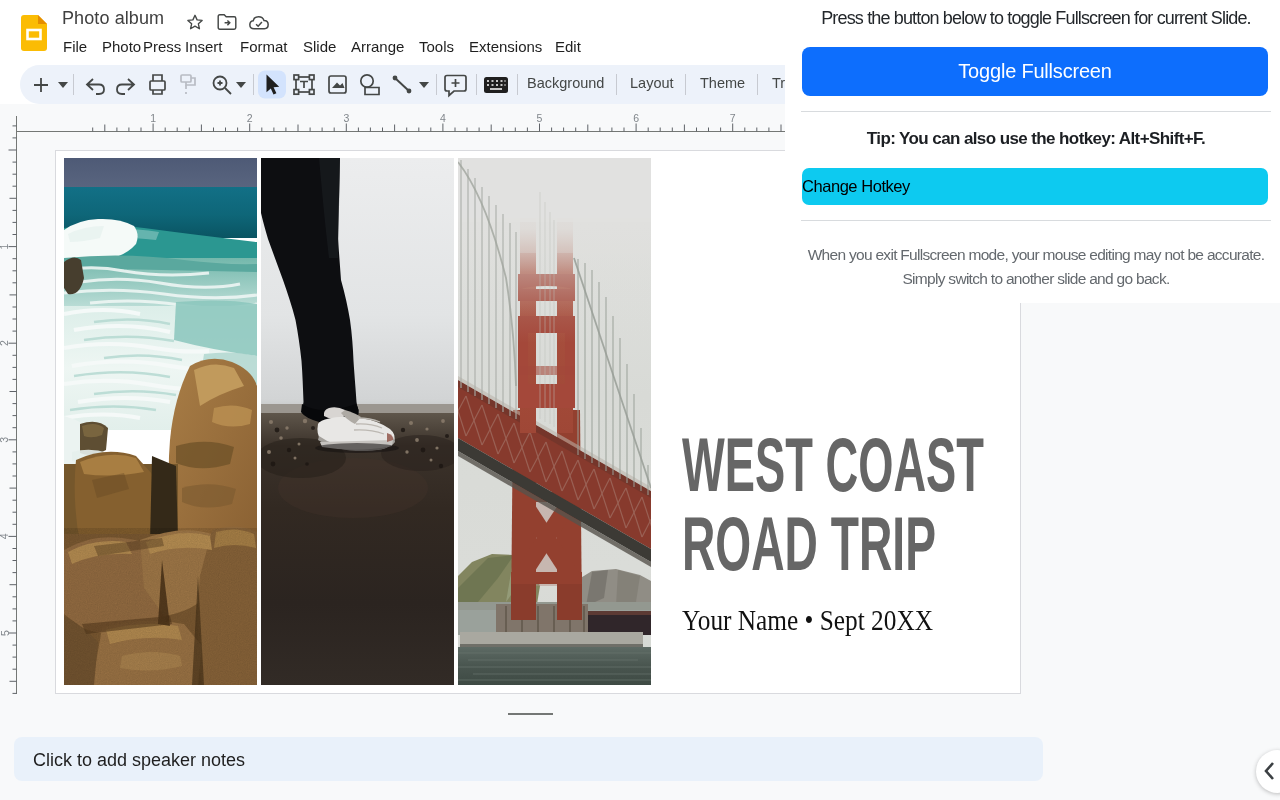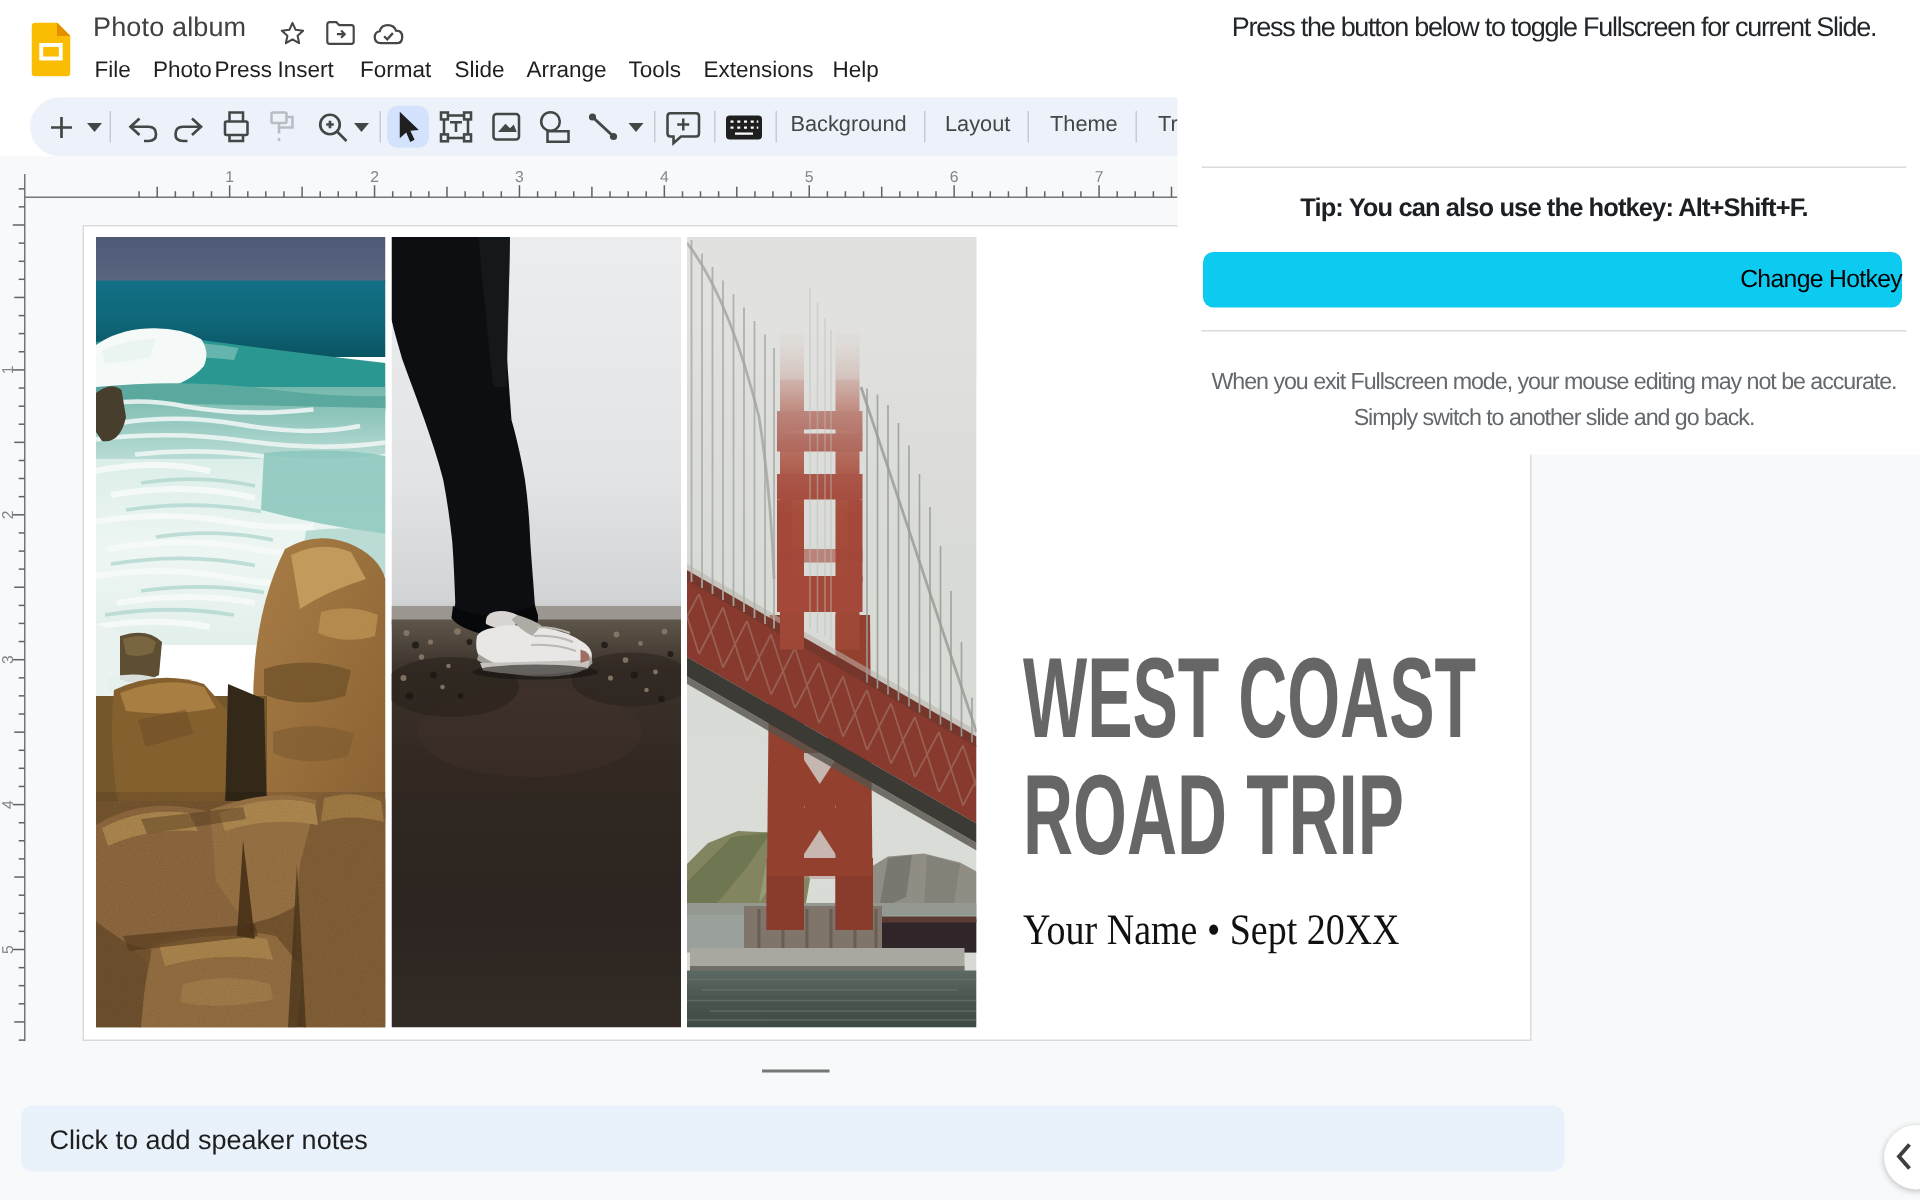--- a/index.html
+++ b/index.html
@@ -35,21 +35,21 @@
 <div class="abs" style="left:0;top:38px;font-size:15px;color:#1f1f1f;">
 <span class="abs" style="left:63px">File</span>
     <span class="abs" style="left:102px">Photo</span>
     <span class="abs" style="left:143px">Press</span>
     <span class="abs" style="left:185px">Insert</span>
     <span class="abs" style="left:240px">Format</span>
     <span class="abs" style="left:303px">Slide</span>
     <span class="abs" style="left:351px">Arrange</span>
     <span class="abs" style="left:419px">Tools</span>
     <span class="abs" style="left:469px">Extensions</span>
-    <span class="abs" style="left:555px">Help</span>
+    <span class="abs" style="left:555px">Edit</span>
 </div>
 
 
 <div class="abs" style="left:20px;top:65px;width:1260px;height:39px;background:#edf2fa;border-radius:20px 0 0 20px;"></div>
 <svg class="abs" style="left:20px;top:65px" width="765" height="39" viewBox="0 0 765 39" xmlns="http://www.w3.org/2000/svg">
 <g stroke="#444746" stroke-width="1.8" fill="none">
 <path d="M21 13 L21 27 M14 20 L28 20"></path>
 </g>
 <path d="M38 17 L48 17 L43 23 Z" fill="#444746"></path>
 <line x1="53.5" y1="9" x2="53.5" y2="30" stroke="#c7cad1" stroke-width="1"></line>
@@ -589,18 +589,19 @@
 
 <div class="abs" style="left:1256px;top:750px;width:43px;height:43px;border-radius:50%;background:#fff;box-shadow:0 1px 4px rgba(0,0,0,0.25);"></div>
 <svg class="abs" style="left:1262px;top:760px" width="16" height="22" viewBox="0 0 16 22">
       <path d="M11 3 L4 11 L11 19" fill="none" stroke="#3c4043" stroke-width="2.6"></path>
     </svg>
 
 
 <div class="abs" style="left:785px;top:0;width:495px;height:303px;background:#fff;"></div>
 <div class="abs" style="left:785px;top:0;width:502px;height:303px;color:#212529;">
   <div style="position:absolute;left:0;top:8px;width:502px;text-align:center;font-size:18px;letter-spacing:-0.85px;color:#23272b;">Press the button below to toggle Fullscreen for current Slide.</div>
+  <div style="position:absolute;left:17px;top:46.5px;width:466px;height:49px;background:#0d6efd;border-radius:8px;text-align:center;line-height:49px;color:#fff;font-size:20px;letter-spacing:-0.2px;">Toggle Fullscreen</div>
   <div style="position:absolute;left:16px;top:111px;width:470px;height:1px;background:#d8dbde;"></div>
   <div style="position:absolute;left:0;top:129px;width:502px;text-align:center;font-size:17px;font-weight:bold;letter-spacing:-0.6px;color:#1c1f23;">Tip: You can also use the hotkey: Alt+Shift+F.</div>
-  <div style="position:absolute;left:17px;top:168px;width:466px;height:37px;background:#0dcaf0;border-radius:7px;text-align:right;line-height:37px;color:#000;font-size:16.5px;letter-spacing:-0.45px;">Change Hotkey</div>
+  <div style="position:absolute;left:17px;top:168px;width:466px;height:37px;background:#0dcaf0;border-radius:7px;text-align:left;line-height:37px;color:#000;font-size:16.5px;letter-spacing:-0.45px;">Change Hotkey</div>
   <div style="position:absolute;left:16px;top:220px;width:470px;height:1px;background:#d8dbde;"></div>
   <div style="position:absolute;left:0;top:243px;width:502px;text-align:center;font-size:15.5px;letter-spacing:-0.7px;color:#64696e;line-height:24px;">When you exit Fullscreen mode, your mouse editing may not be accurate.<br>Simply switch to another slide and go back.</div>
 </div>
 
 </line></body></html>

